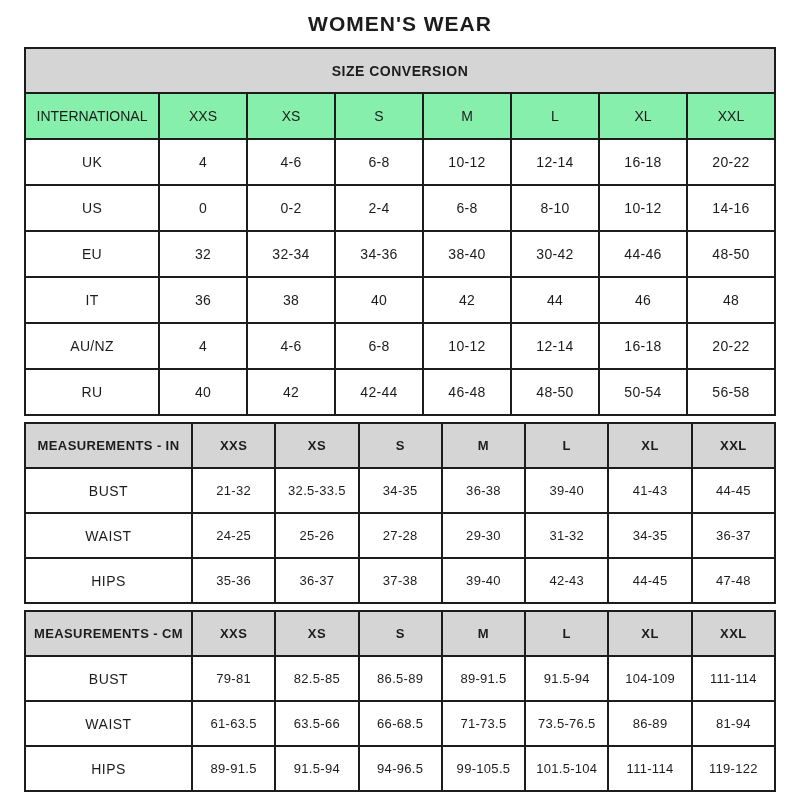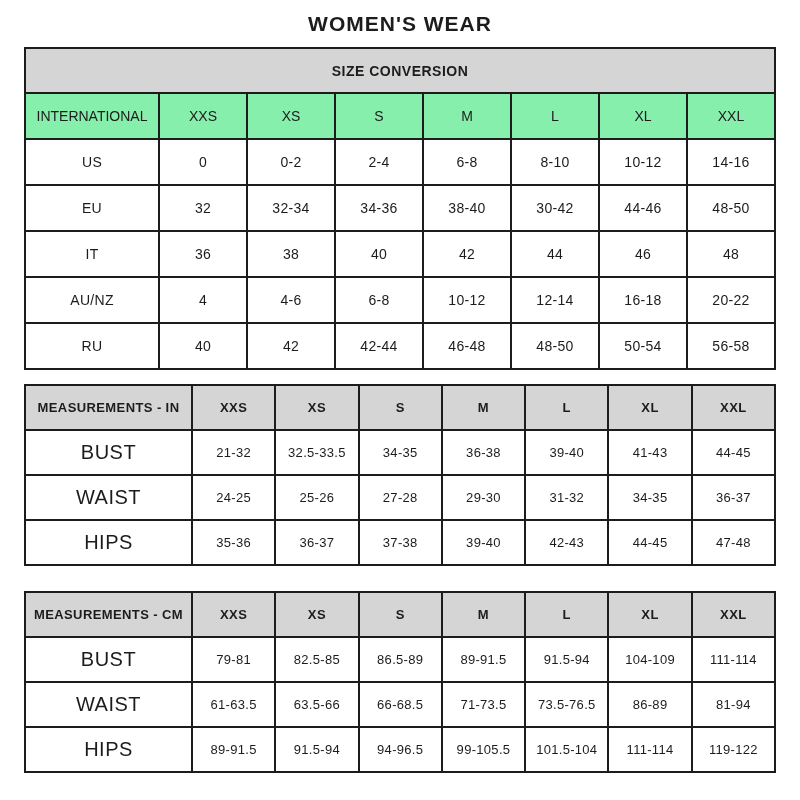--- a/index.html
+++ b/index.html
@@ -36,47 +36,47 @@
     width: 752px;
   }
   .tbl th, .tbl td {
     border: 2px solid var(--border);
     text-align: center;
     vertical-align: middle;
     padding: 0 2px;
     overflow: hidden;
   }
   
-  .size-table { margin-bottom: 14px; }
+  .size-table { margin-bottom: 6px; }
   .size-table col.c0 { width: 134px; }
   .size-table tr { height: 46px; }
   .size-table tr.banner-row { height: 45px; }
   th.banner {
     background: var(--head-bg);
     font-size: 14px;
     font-weight: 700;
     letter-spacing: 0.5px;
   }
   .size-table .colhead {
     background: #86efac;
     font-weight: 400;
     font-size: 14px;
   }
   .size-table td { font-size: 14px; letter-spacing: 0.3px; }
   
-  .meas-table { margin-bottom: 25px; }
+  .meas-table { margin-bottom: 6px; }
   .meas-table col.c0 { width: 167px; }
   .meas-table tr { height: 45px; }
   .meas-table .colhead {
     background: var(--head-bg);
     font-weight: 700;
     font-size: 13px;
     letter-spacing: 0.4px;
   }
-  .meas-table td.rowlabel { font-size: 20px; letter-spacing: 0.5px; }
+  .meas-table td.rowlabel { font-size: 14px; letter-spacing: 0.5px; }
   .meas-table td.val { font-size: 13px; letter-spacing: 0.3px; }
 </style>
 </head>
 <body>
 
 <div class="page">
   <h1 class="page-title">WOMEN'S WEAR</h1>
 
   <table class="tbl size-table">
     <colgroup>
@@ -91,20 +91,30 @@
           <th class="colhead">INTERNATIONAL</th>
           <th class="colhead">XXS</th>
           <th class="colhead">XS</th>
           <th class="colhead">S</th>
           <th class="colhead">M</th>
           <th class="colhead">L</th>
           <th class="colhead">XL</th>
           <th class="colhead">XXL</th>
         </tr>
         <tr>
+          <td class="rowlabel">UK</td>
+          <td class="val">4</td>
+          <td class="val">4-6</td>
+          <td class="val">6-8</td>
+          <td class="val">10-12</td>
+          <td class="val">12-14</td>
+          <td class="val">16-18</td>
+          <td class="val">20-22</td>
+        </tr>
+        <tr>
           <td class="rowlabel">US</td>
           <td class="val">0</td>
           <td class="val">0-2</td>
           <td class="val">2-4</td>
           <td class="val">6-8</td>
           <td class="val">8-10</td>
           <td class="val">10-12</td>
           <td class="val">14-16</td>
         </tr>
         <tr>

